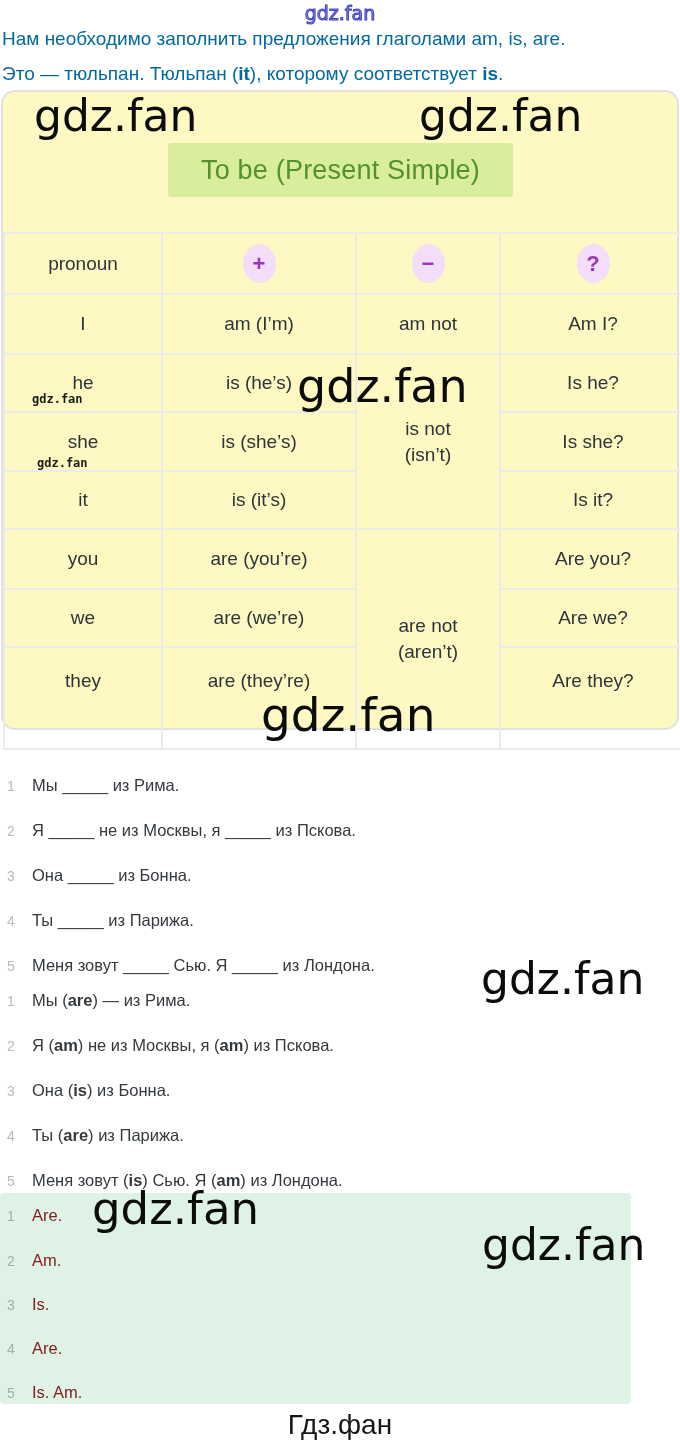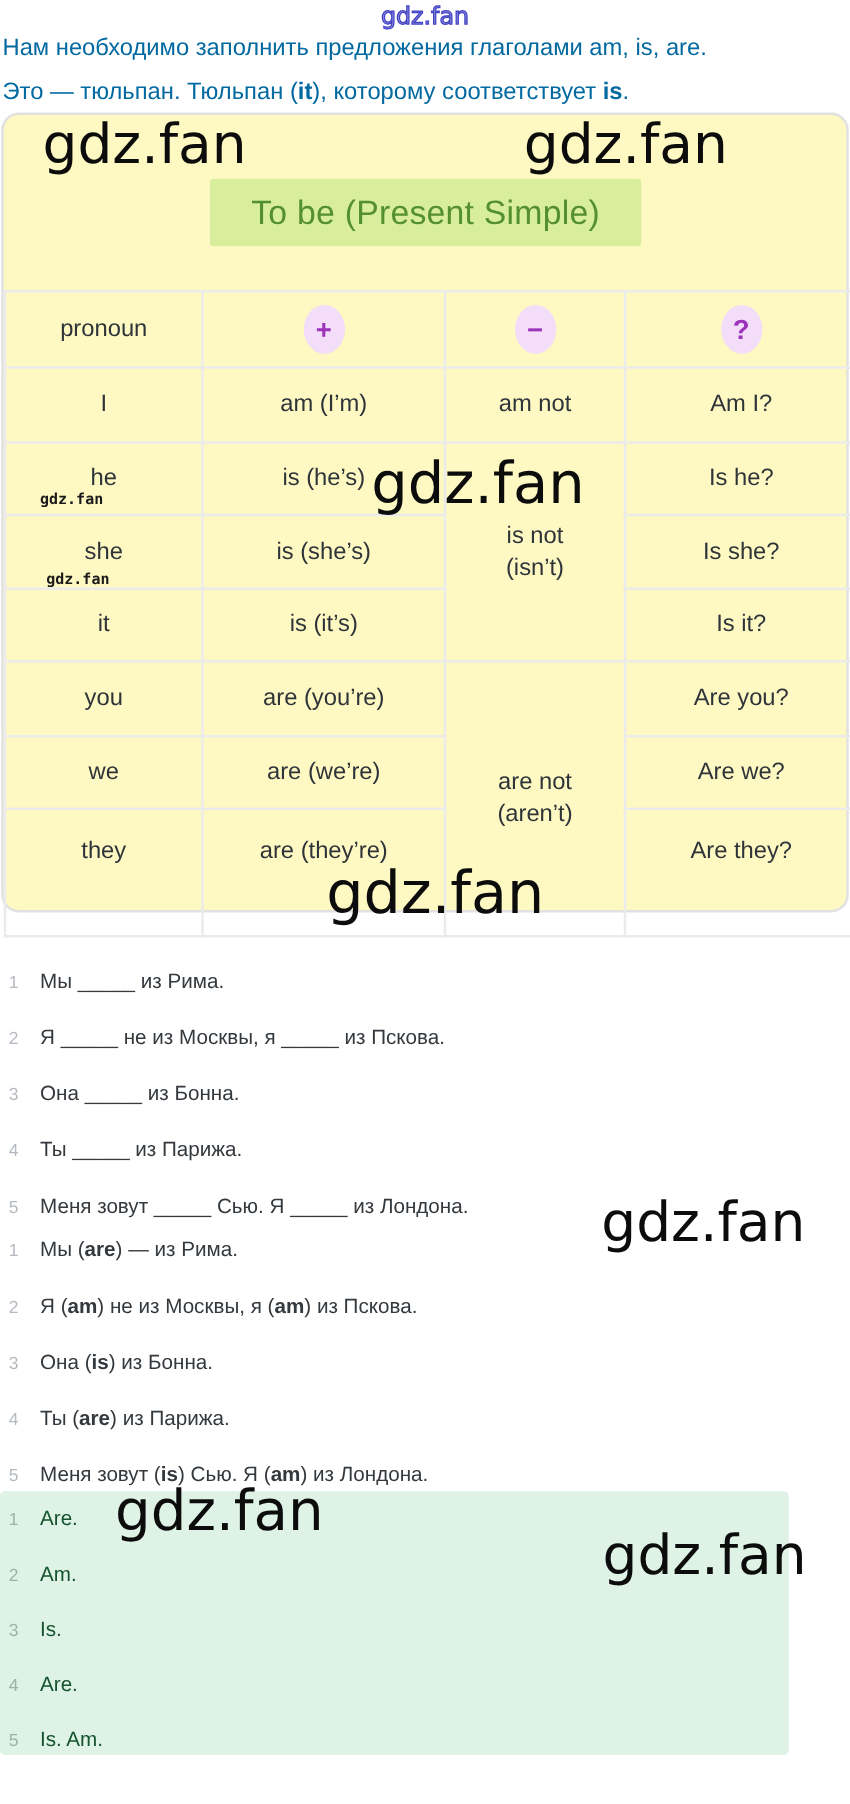--- a/index.html
+++ b/index.html
@@ -33,21 +33,21 @@
   td.merged div{line-height:1.35;}
 
   
   .li{position:absolute;left:0;display:flex;align-items:baseline;white-space:nowrap;}
   .li .num{width:22px;text-align:center;font-size:14px;color:#b5bac0;flex:none;}
   .li .txt{margin-left:10px;font-size:16.5px;font-weight:500;color:#34393e;}
 
   
   .final-box{position:absolute;top:1193px;left:0;width:631px;height:211px;background:#def2e6;border-radius:4px;}
   .final-box .li .num{color:#9db2a4;}
-  .final-box .li .txt{color:#14532d;}
+  .final-box .li .txt{color:#7f1d1d;}
 
   
   .wm{position:absolute;z-index:6;white-space:nowrap;line-height:1;color:#0c0c0c;
       font-family:"DejaVu Sans",sans-serif;pointer-events:none;}
   .wm-top{top:4px;left:0;width:100%;text-align:center;font-size:19px;color:#8a8ad6;
           -webkit-text-stroke:1px #4343c6;font-weight:400;}
   .wm-t1{left:34px;top:94px;font-size:44px;}
   .wm-t2{left:419px;top:94px;font-size:44px;}
   .wm-mid{left:297px;top:363px;font-size:46px;}
   .wm-small{font-family:"DejaVu Sans Mono",monospace;font-size:12px;font-weight:600;color:#1b1b1b;}
@@ -198,14 +198,15 @@
       </div>
     <div class="li" style="top:190px">
         <span class="num">5</span>
         <span class="txt">Is. Am.</span>
       </div>
   </div>
 
   <div class="wm wm-g1">gdz.fan</div>
   <div class="wm wm-g2">gdz.fan</div>
 
+  <div class="brand">Гдз.фан</div>
 
 </div>
 
 </body></html>

